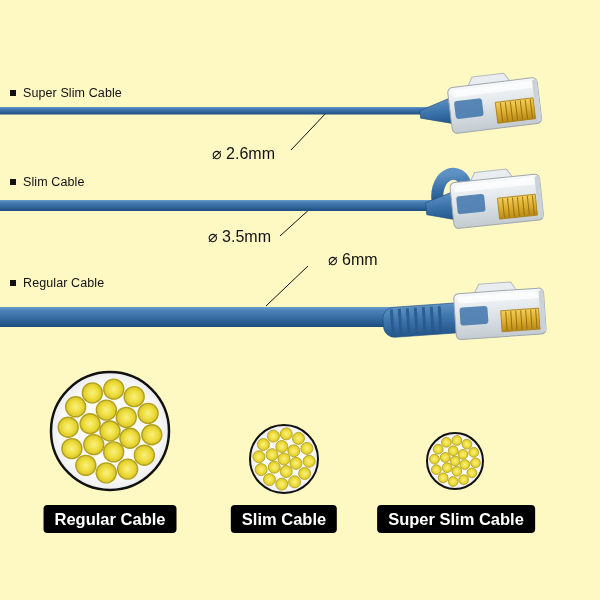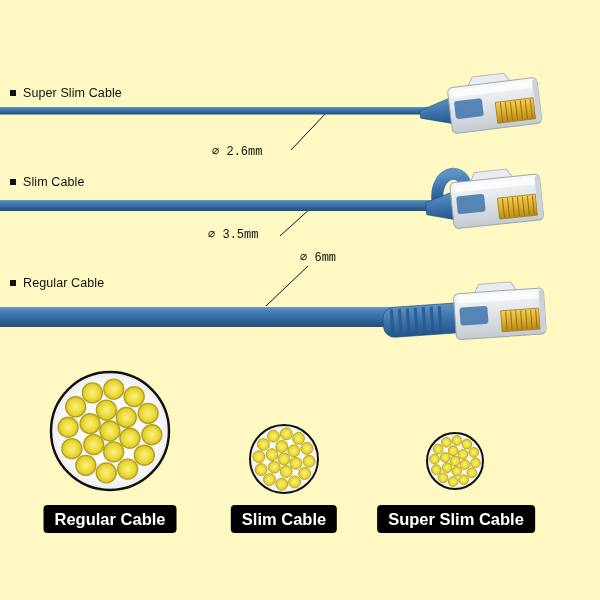--- a/index.html
+++ b/index.html
@@ -3,22 +3,22 @@
 <meta charset="utf-8">
 <style>
   * { margin:0; padding:0; box-sizing:border-box; }
   html,body { width:600px; height:600px; background:#ffffff;
     font-family:"Liberation Sans","DejaVu Sans",sans-serif; }
   .canvas { position:relative; width:600px; height:600px; background:#fef9c3; overflow:hidden; }
   .art { position:absolute; left:0; top:0; width:600px; height:600px; }
   .row-label { position:absolute; left:10px; display:flex; align-items:center; gap:7px;
     font-size:12.5px; color:#111; letter-spacing:0.1px; }
   .bullet { width:6px; height:6px; background:#111; flex:0 0 auto; }
-  .dia-label { position:absolute; font-size:12px; color:#111;
-    font-family:Liberation Mono, monospace; }
+  .dia-label { position:absolute; font-size:16px; color:#111;
+    font-family:Liberation Sans, sans-serif; }
   .plate { position:absolute; transform:translateX(-50%); background:#000; color:#fff;
     font-weight:bold; font-size:16.5px; line-height:1; padding:6px 11px 5px;
     border-radius:4px; white-space:nowrap; }
 </style>
 </head>
 <body>
 
 <div class="canvas">
 
   <svg class="art" viewBox="0 0 600 600">
@@ -175,18 +175,18 @@
     <span class="bullet"></span>
     <span>Slim Cable</span>
   </div>
   <div class="row-label" style="top:276px">
     <span class="bullet"></span>
     <span>Regular Cable</span>
   </div>
 
   <div class="dia-label" style="top:144px; left:212px">⌀ 2.6mm</div>
   <div class="dia-label" style="top:227px; left:208px">⌀ 3.5mm</div>
-  <div class="dia-label" style="top:250px; left:300px">⌀ 6mm</div>
+  <div class="dia-label" style="top:250px; left:328px">⌀ 6mm</div>
 
   <div class="plate" style="top:505px; left:110px">Regular Cable</div>
   <div class="plate" style="top:505px; left:284px">Slim Cable</div>
   <div class="plate" style="top:505px; left:456px">Super Slim Cable</div>
 </div>
 
 </body></html>

